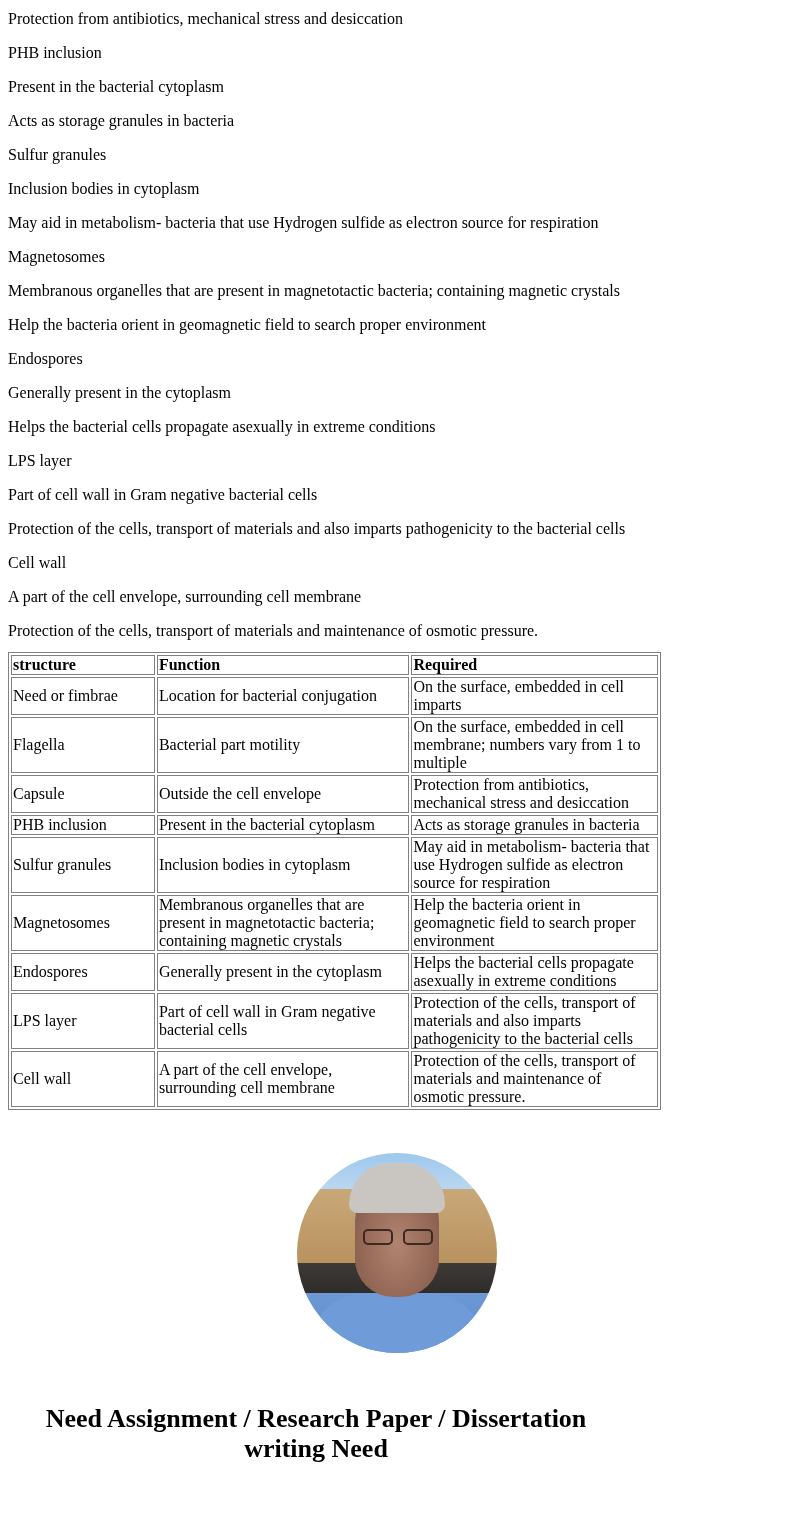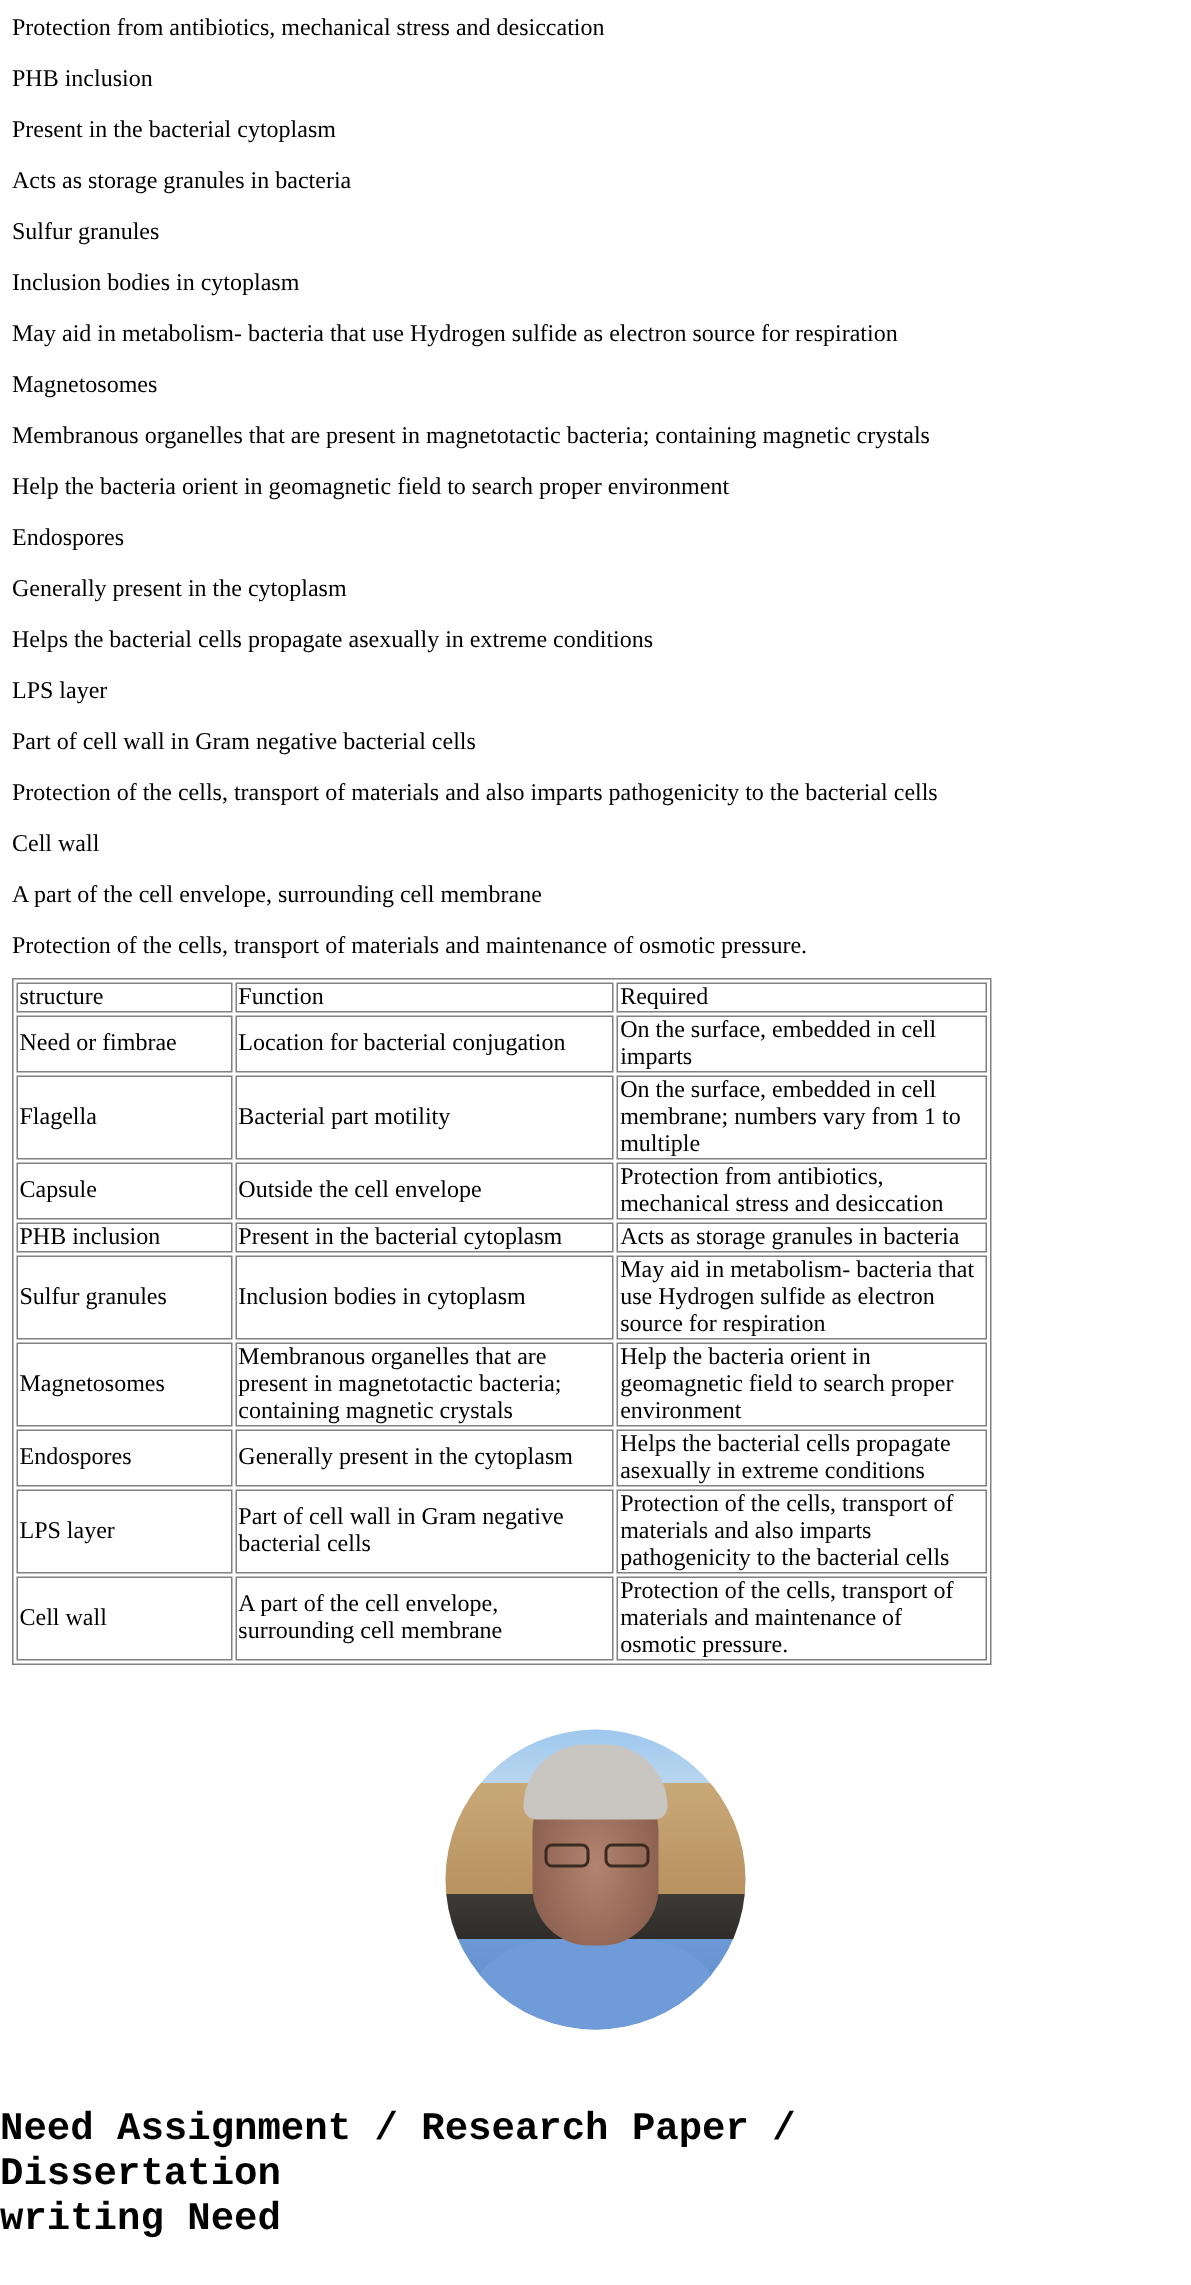--- a/index.html
+++ b/index.html
@@ -22,21 +22,21 @@
       border-collapse: separate;
     }
     table.bio td, table.bio th {
       border: 1px solid #808080;
       padding: 0 1px;
       vertical-align: middle;
       text-align: left;
       line-height: 18px;
       font-size: 16px;
     }
-    table.bio th { font-weight: normal; }
+    table.bio th { font-weight: bold; }
     col.c1 { width: 143px; }
     col.c2 { width: 251px; }
     col.c3 { width: 245px; }
     .avatar-wrap {
       position: absolute;
       left: 297px;
       top: 1153px;
       width: 200px;
       height: 200px;
       border-radius: 50%;
@@ -63,21 +63,22 @@
     .avatar-wrap .glasses span.l { left: 0; }
     .avatar-wrap .glasses span.r { right: 0; }
     .avatar-wrap .shirt {
       position: absolute; left: 10px; top: 140px; width: 180px; height: 80px;
       background: #6f9cd8; border-radius: 60px 60px 0 0;
     }
     .cta {
       position: absolute;
       left: 0; top: 1404px;
       width: 632px;
-      font-family: Liberation Mono, monospace;
+      text-align: center;
+      font-family: Liberation Serif, serif;
       font-weight: bold;
       font-size: 26px;
       line-height: 30px;
       color: #000;
     }
   </style>
 </head>
 <body>
 
 <div class="content">

